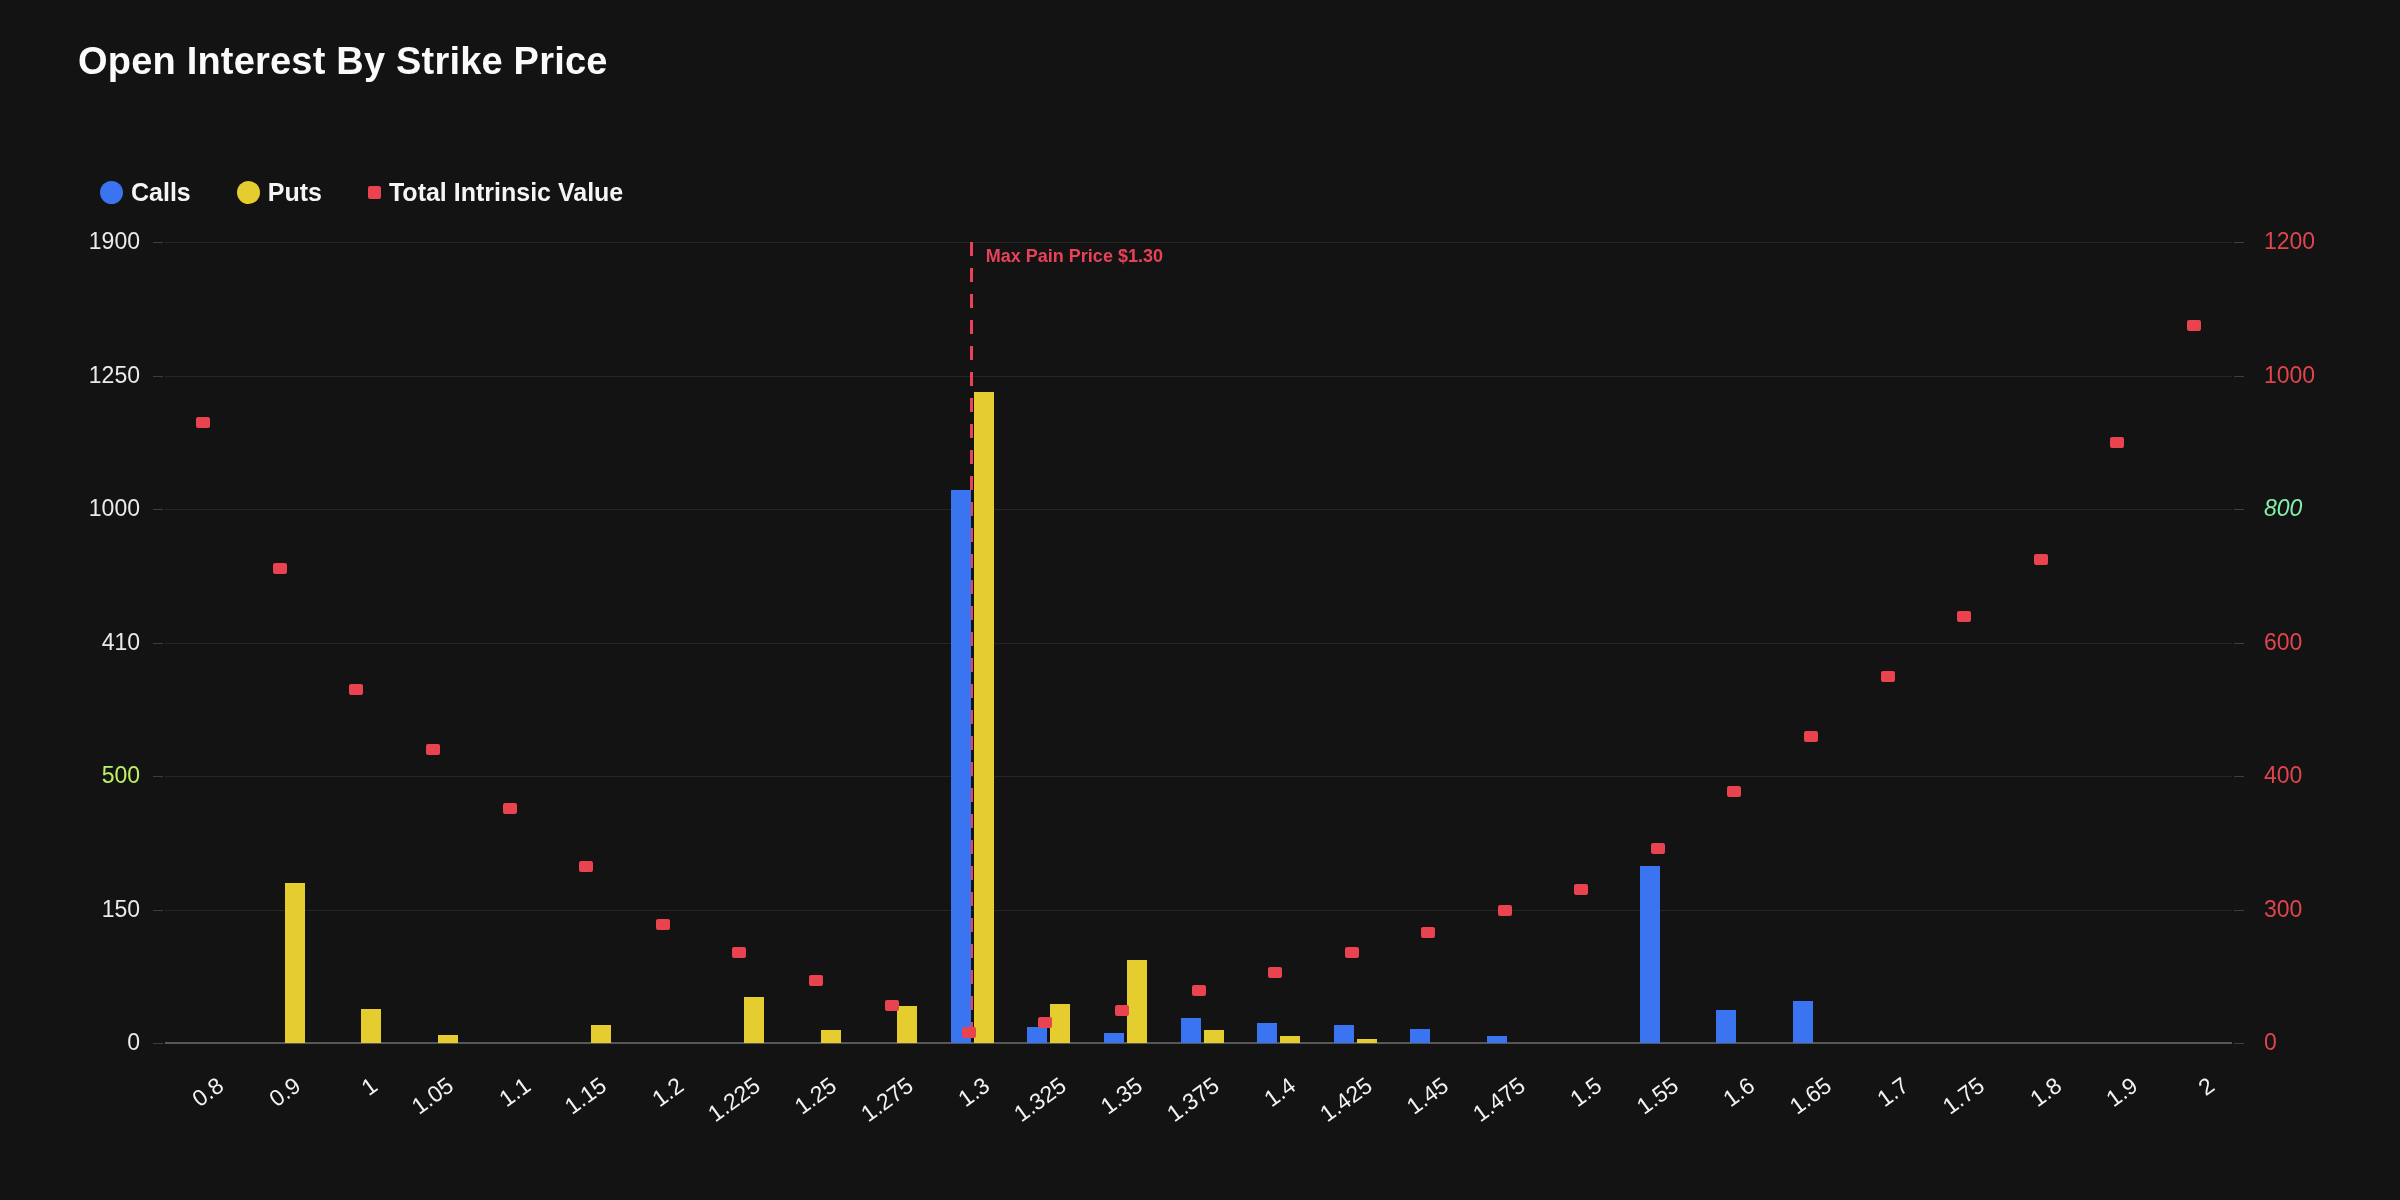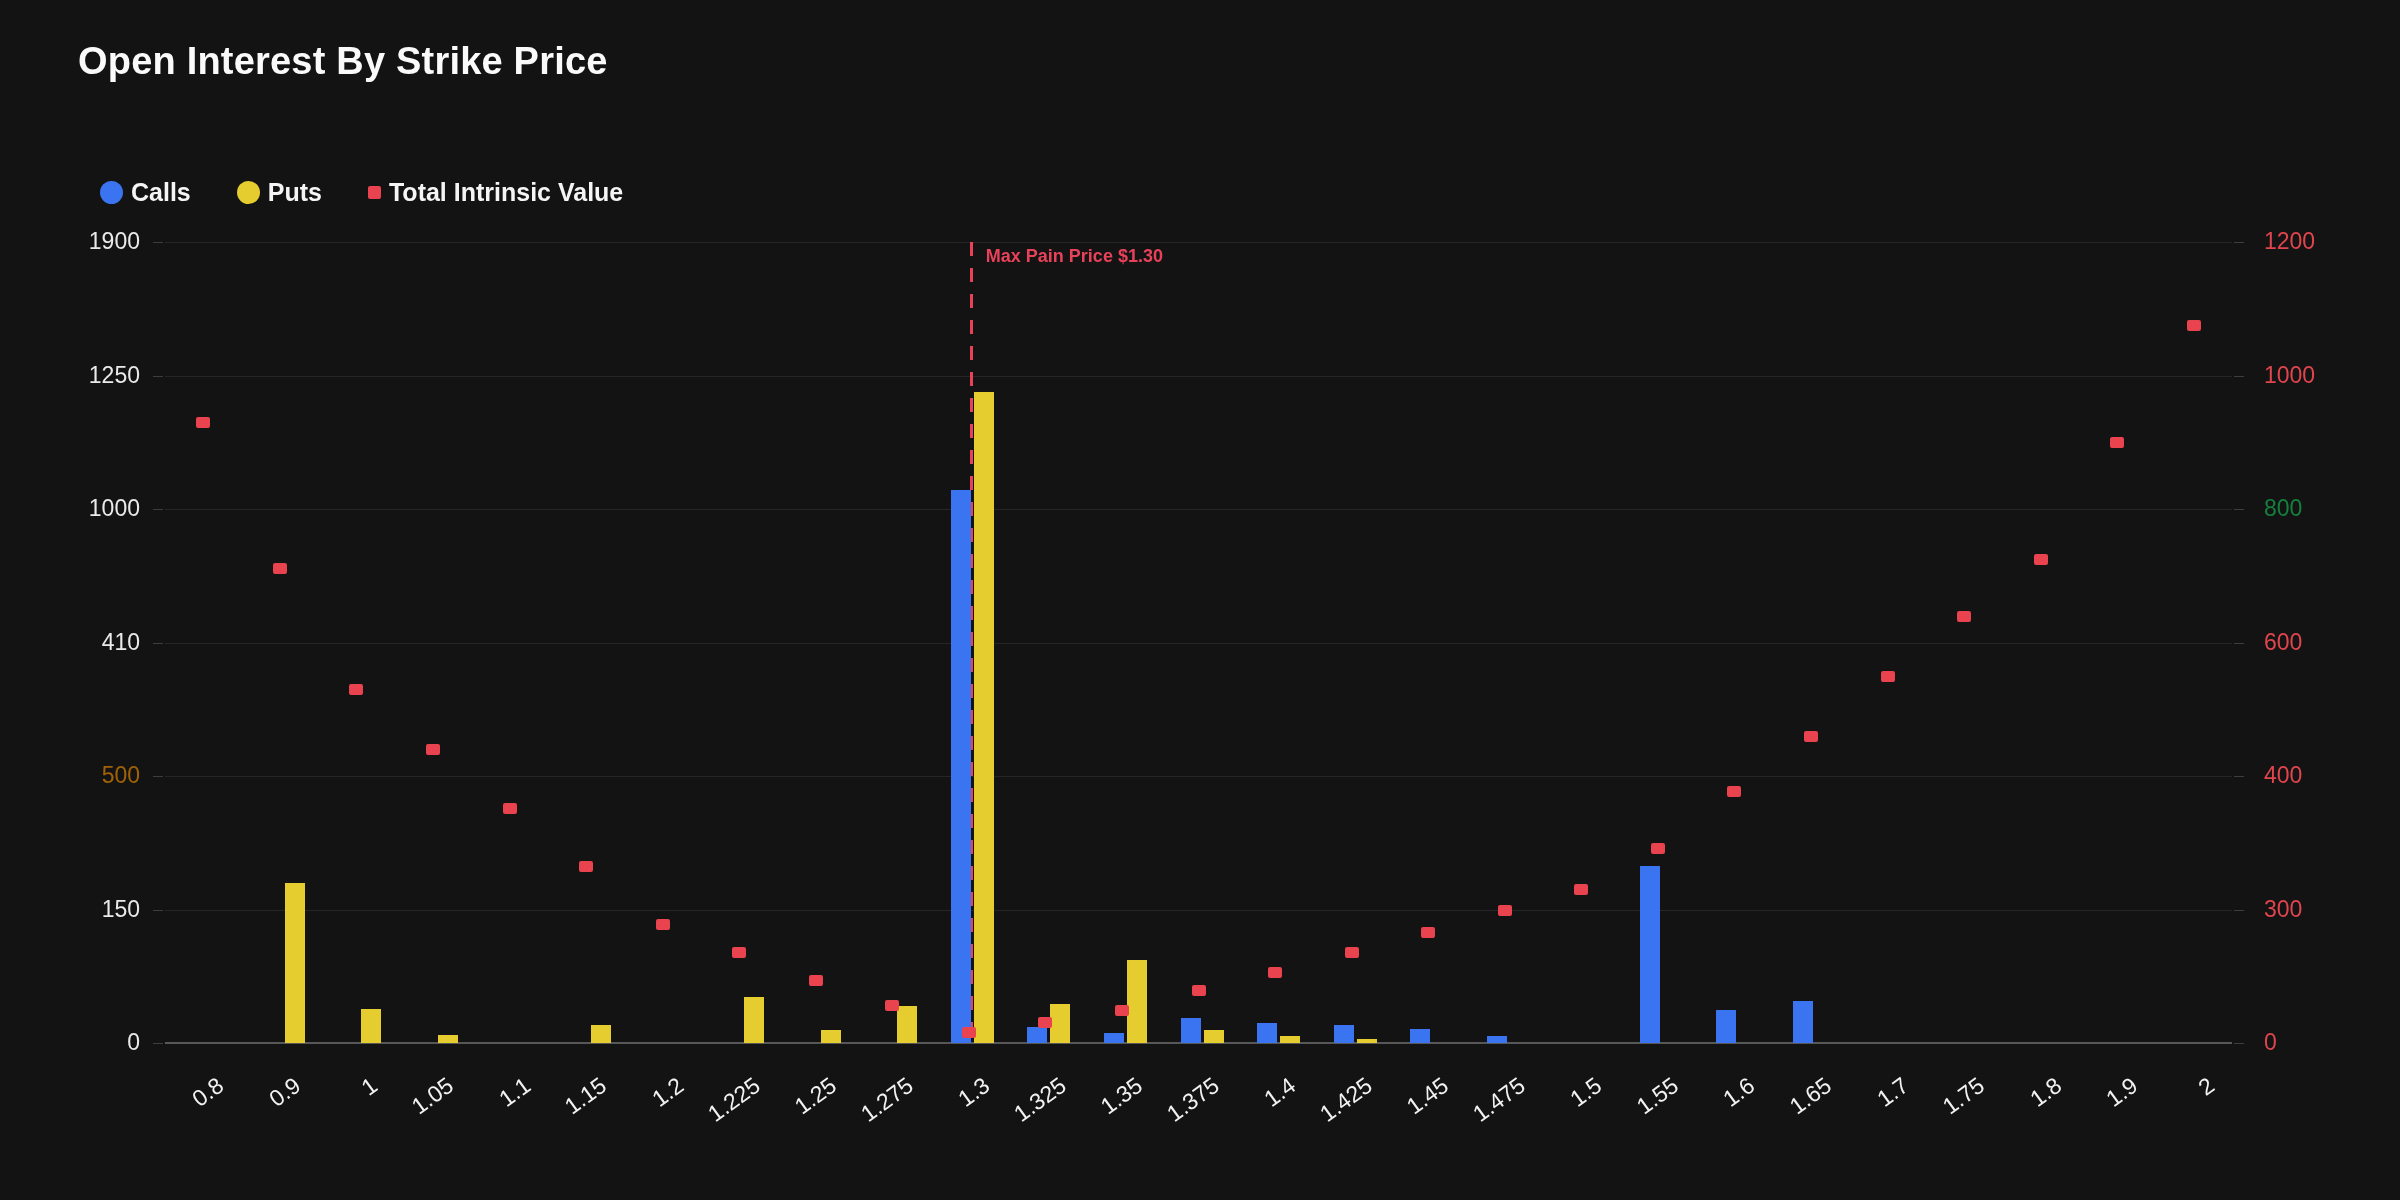--- a/index.html
+++ b/index.html
@@ -71,21 +71,21 @@
   </div>
 
   <div class="plot" id="plot">
       <div class="tick-mark" style="left: 153px; top: 1043px;"></div>
       <div class="y-label-left" style="left: 30px; top: 1029px; color: rgb(234, 234, 234);">0</div>
       <div class="grid-line" style="left: 165px; width: 2067px; top: 909.5px;"></div>
       <div class="tick-mark" style="left: 153px; top: 909.5px;"></div>
       <div class="y-label-left" style="left: 30px; top: 895.5px; color: rgb(234, 234, 234);">150</div>
       <div class="grid-line" style="left: 165px; width: 2067px; top: 776px;"></div>
       <div class="tick-mark" style="left: 153px; top: 776px;"></div>
-      <div class="y-label-left" style="left: 30px; top: 762px; color: #a16207;">500</div>
+      <div class="y-label-left" style="left: 30px; top: 762px; color: #bef264;">500</div>
       <div class="grid-line" style="left: 165px; width: 2067px; top: 642.5px;"></div>
       <div class="tick-mark" style="left: 153px; top: 642.5px;"></div>
       <div class="y-label-left" style="left: 30px; top: 628.5px; color: rgb(234, 234, 234);">410</div>
       <div class="grid-line" style="left: 165px; width: 2067px; top: 509px;"></div>
       <div class="tick-mark" style="left: 153px; top: 509px;"></div>
       <div class="y-label-left" style="left: 30px; top: 495px; color: rgb(234, 234, 234);">1000</div>
       <div class="grid-line" style="left: 165px; width: 2067px; top: 375.5px;"></div>
       <div class="tick-mark" style="left: 153px; top: 375.5px;"></div>
       <div class="y-label-left" style="left: 30px; top: 361.5px; color: rgb(234, 234, 234);">1250</div>
       <div class="grid-line" style="left: 165px; width: 2067px; top: 242px;"></div>
@@ -93,21 +93,21 @@
       <div class="y-label-left" style="left: 30px; top: 228px; color: rgb(234, 234, 234);">1900</div>
       <div class="tick-mark" style="left: 2234px; top: 1043px;"></div>
       <div class="y-label-right" style="left: 2264px; top: 1029px; color: rgb(224, 69, 78);">0</div>
       <div class="tick-mark" style="left: 2234px; top: 909.5px;"></div>
       <div class="y-label-right" style="left: 2264px; top: 895.5px; color: rgb(224, 69, 78);">300</div>
       <div class="tick-mark" style="left: 2234px; top: 776px;"></div>
       <div class="y-label-right" style="left: 2264px; top: 762px; color: rgb(224, 69, 78);">400</div>
       <div class="tick-mark" style="left: 2234px; top: 642.5px;"></div>
       <div class="y-label-right" style="left: 2264px; top: 628.5px; color: rgb(224, 69, 78);">600</div>
       <div class="tick-mark" style="left: 2234px; top: 509px;"></div>
-      <div class="y-label-right" style="left: 2264px; top: 495px; color: #15803d;">800</div>
+      <div class="y-label-right" style="left: 2264px; top: 495px; color: #86efac; font-style: italic;">800</div>
       <div class="tick-mark" style="left: 2234px; top: 375.5px;"></div>
       <div class="y-label-right" style="left: 2264px; top: 361.5px; color: rgb(224, 69, 78);">1000</div>
       <div class="tick-mark" style="left: 2234px; top: 242px;"></div>
       <div class="y-label-right" style="left: 2264px; top: 228px; color: rgb(224, 69, 78);">1200</div>
       <div class="axis-baseline" style="left: 165px; width: 2067px; top: 1042px;"></div>
       <div class="max-pain-line" style="left: 969.833px; top: 242px; height: 801px; background: repeating-linear-gradient(rgb(232, 65, 90) 0px, rgb(232, 65, 90) 14px, transparent 14px, transparent 26px);"></div>
       <div class="tiv-point" style="left: 196.278px; top: 417.225px; background: rgb(232, 67, 79);"></div>
       <div class="x-label" style="right: 2186.72px; top: 1072px;">0.8</div>
       <div class="bar" style="left: 284.833px; width: 20px; top: 882.8px; height: 160.2px; background: rgb(229, 204, 47);"></div>
       <div class="tiv-point" style="left: 272.833px; top: 562.74px; background: rgb(232, 67, 79);"></div>

